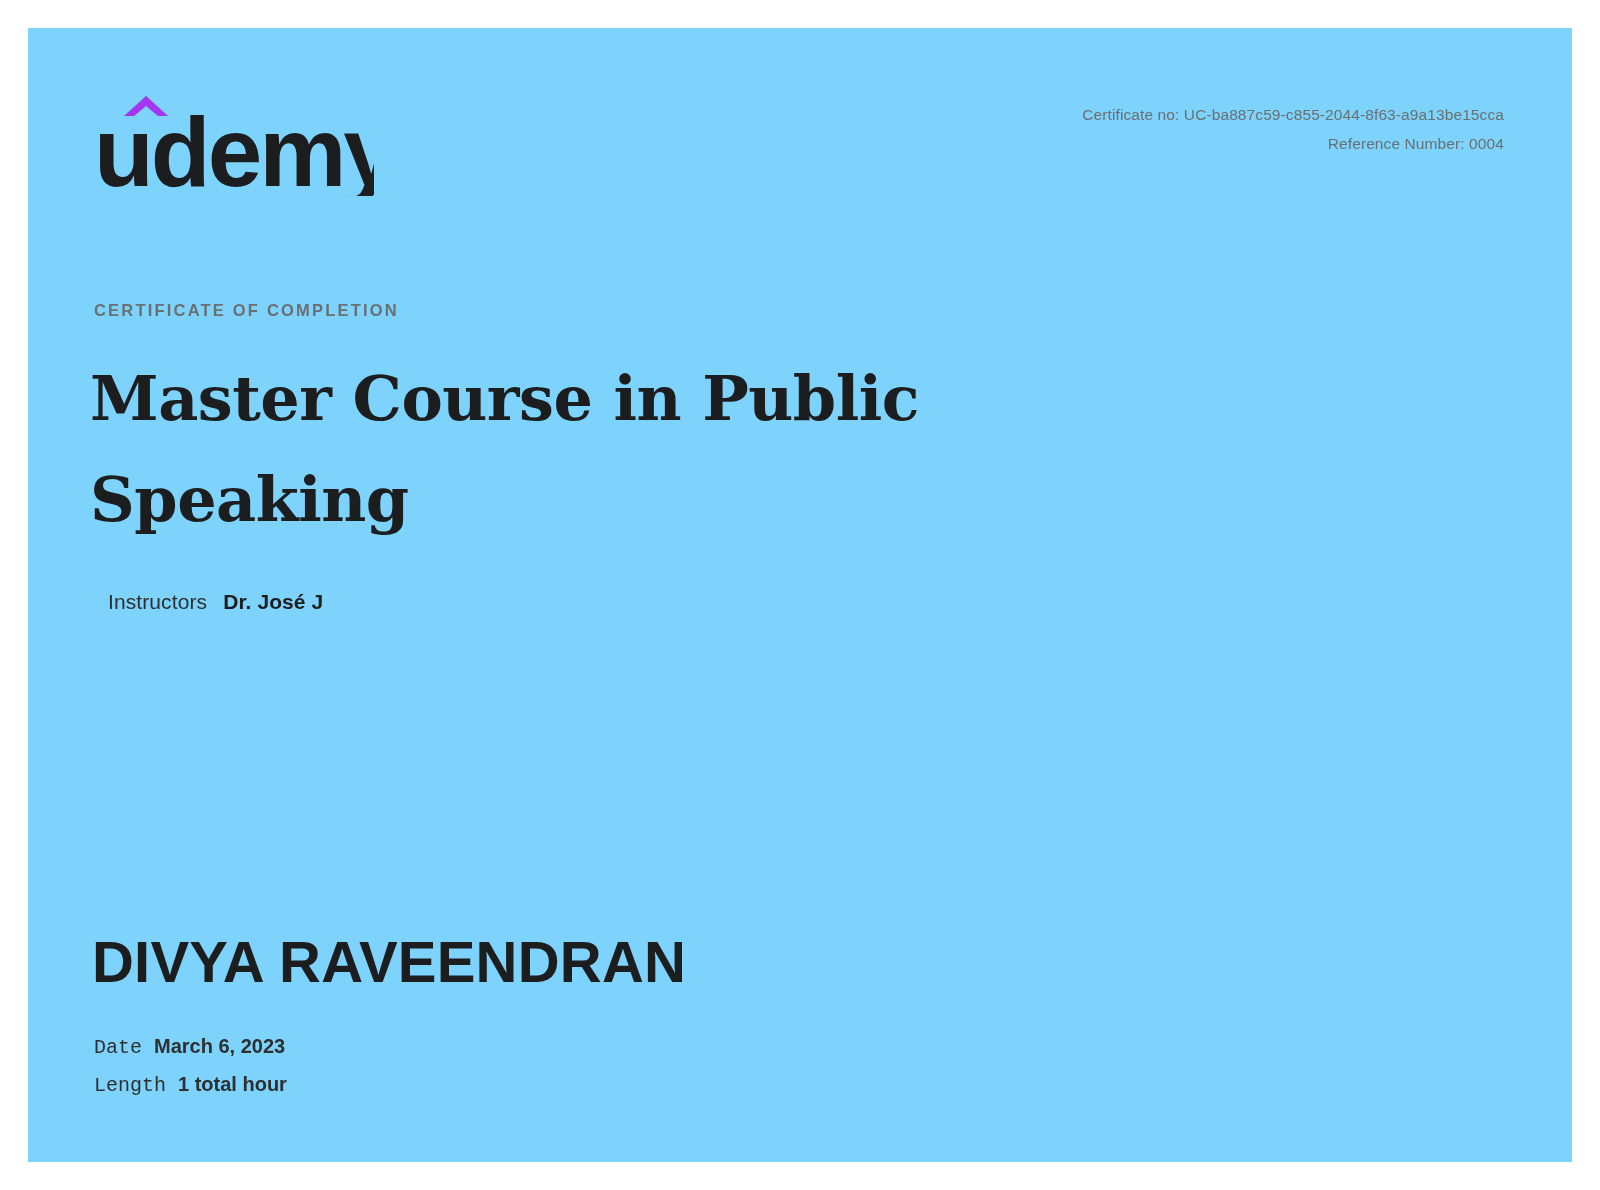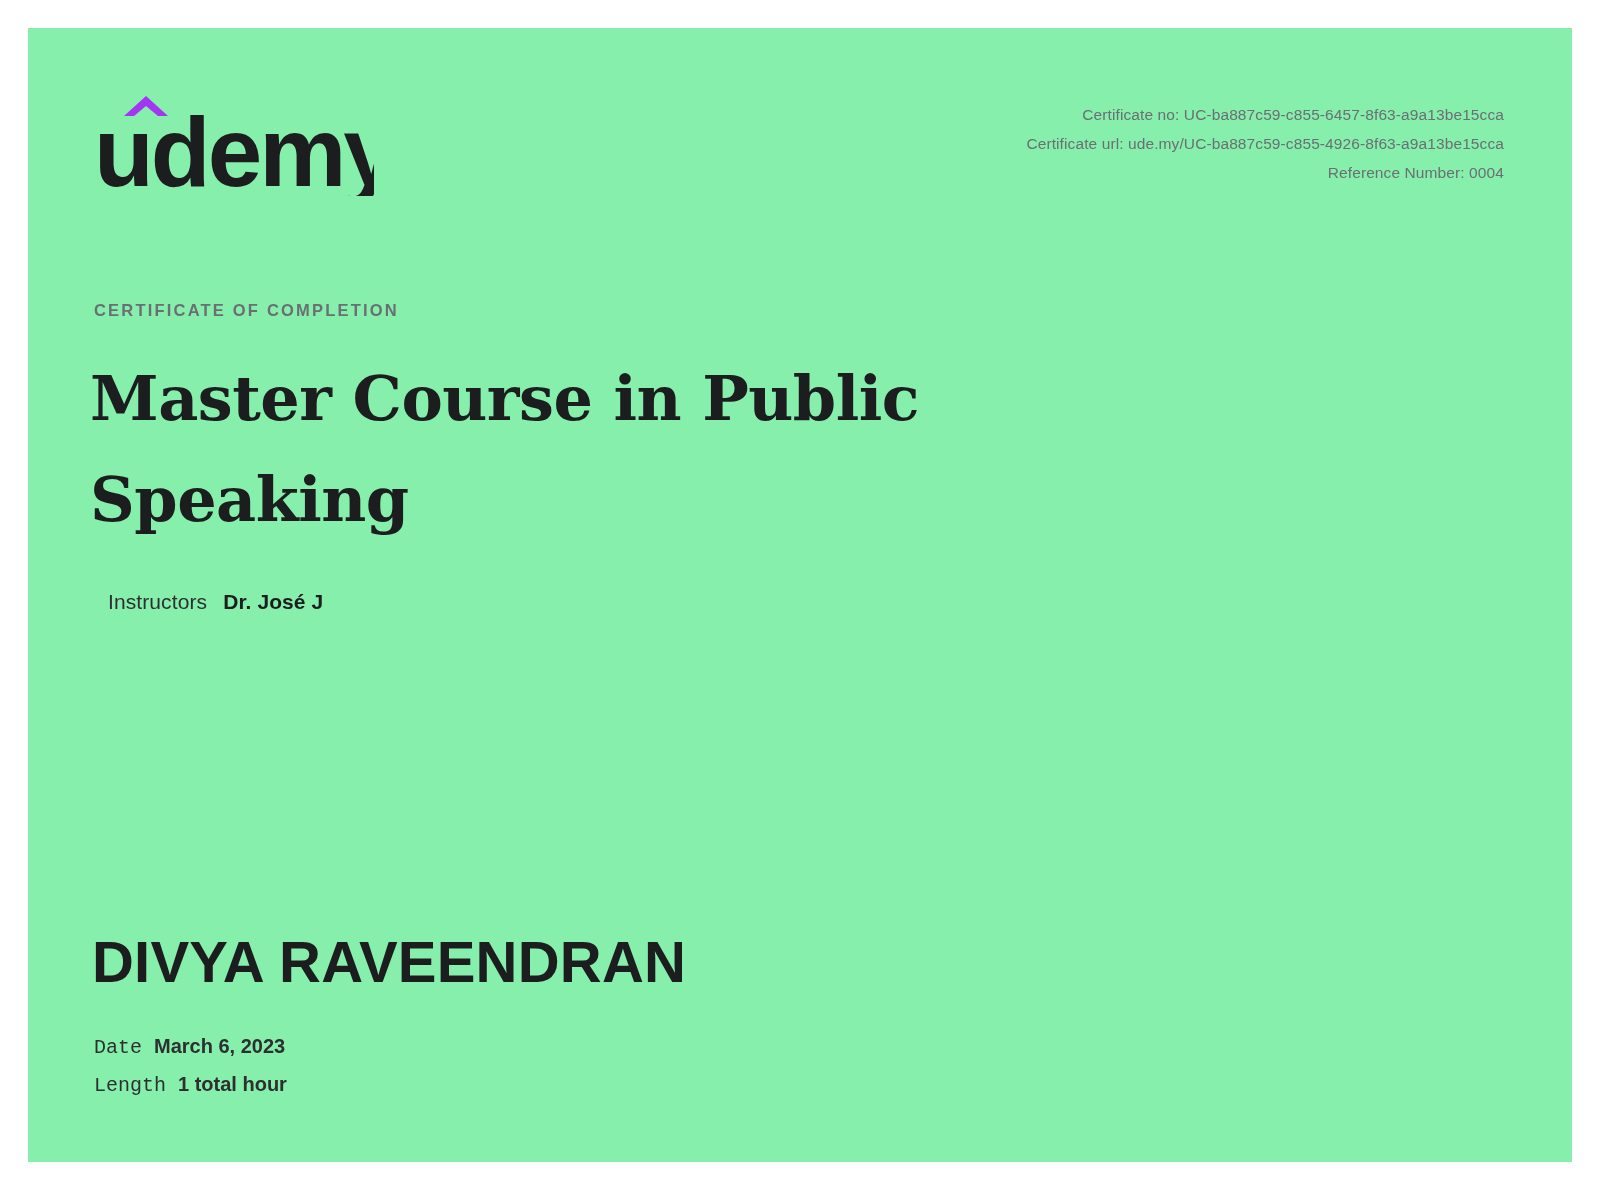--- a/index.html
+++ b/index.html
@@ -13,21 +13,21 @@
     font-family: "Liberation Sans", sans-serif;
     -webkit-font-smoothing: antialiased;
   }
 
   .certificate {
     position: absolute;
     left: 28px;
     top: 28px;
     width: 1544px;
     height: 1134px;
-    background: #86efac;
+    background: #7dd3fc;
     overflow: hidden;
   }
 
   
   .header {
     position: absolute;
     left: 0;
     top: 0;
     width: 100%;
     height: 190px;
@@ -121,22 +121,21 @@
   <div class="header">
 
     <div class="logo">
       <svg width="280" height="110" viewBox="0 0 280 110" xmlns="http://www.w3.org/2000/svg">
         <path d="M30 30 L52 10 L74 30 L64 30 L52 20 L40 30 Z" fill="#a435f0"></path>
         <text x="0" y="100" font-family="'Liberation Sans', sans-serif" font-size="98" font-weight="bold" fill="#1c1d1f" letter-spacing="-3">udemy</text>
       </svg>
     </div>
 
     <div class="meta">
-      <div>Certificate no: UC-ba887c59-c855-6457-8f63-a9a13be15cca</div>
-      <div>Certificate url: ude.my/UC-ba887c59-c855-4926-8f63-a9a13be15cca</div>
+      <div>Certificate no: UC-ba887c59-c855-2044-8f63-a9a13be15cca</div>
       <div>Reference Number: 0004</div>
     </div>
 
   </div>
 
   <div class="eyebrow">CERTIFICATE OF COMPLETION</div>
 
   <div class="course-title">Master Course in Public Speaking</div>
 
   <div class="instructors">

